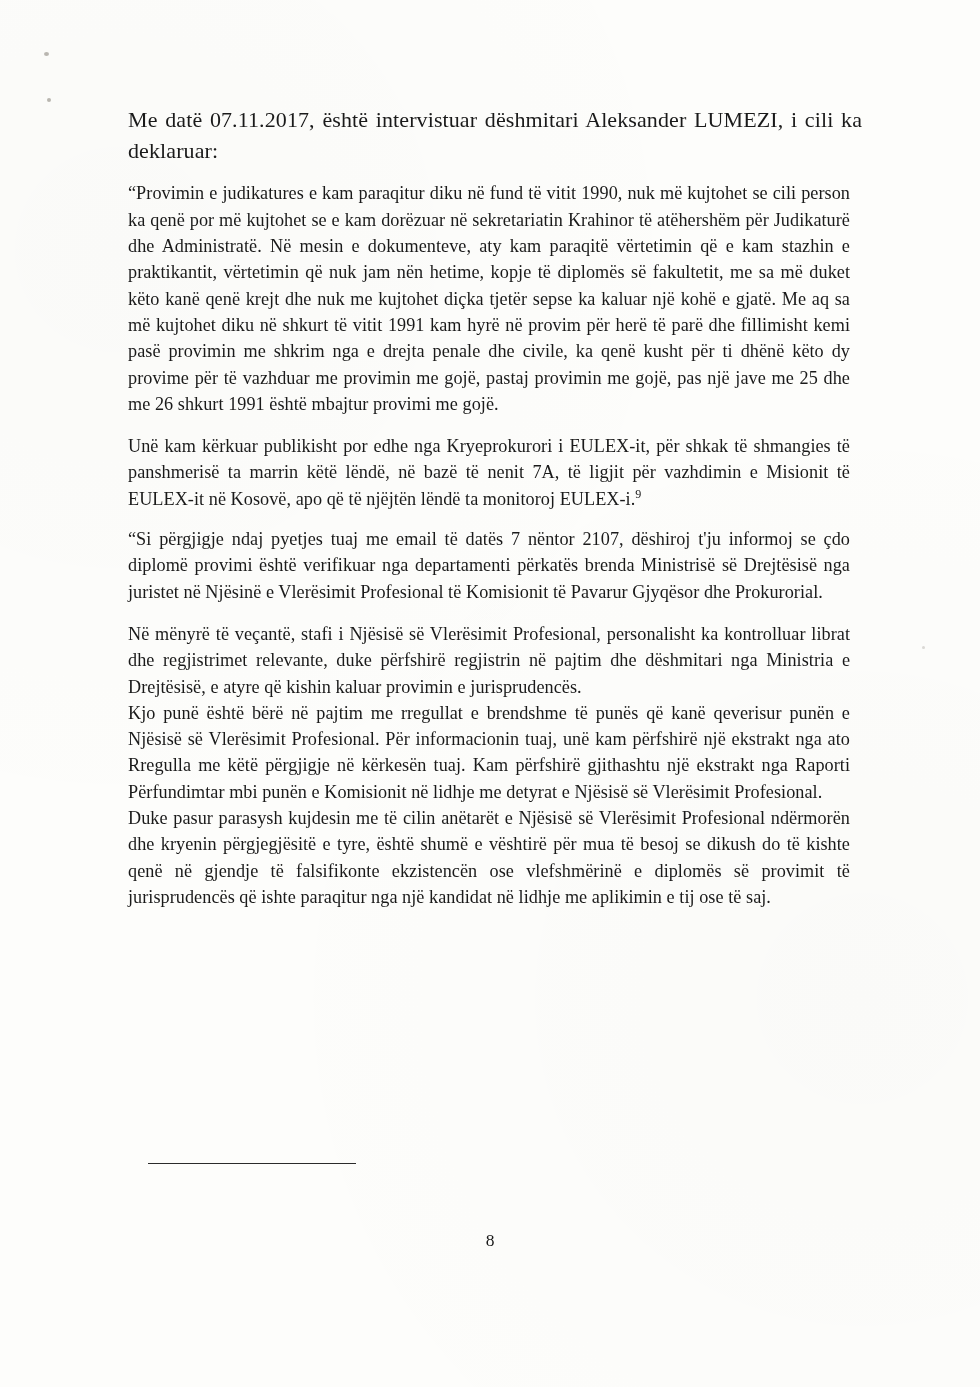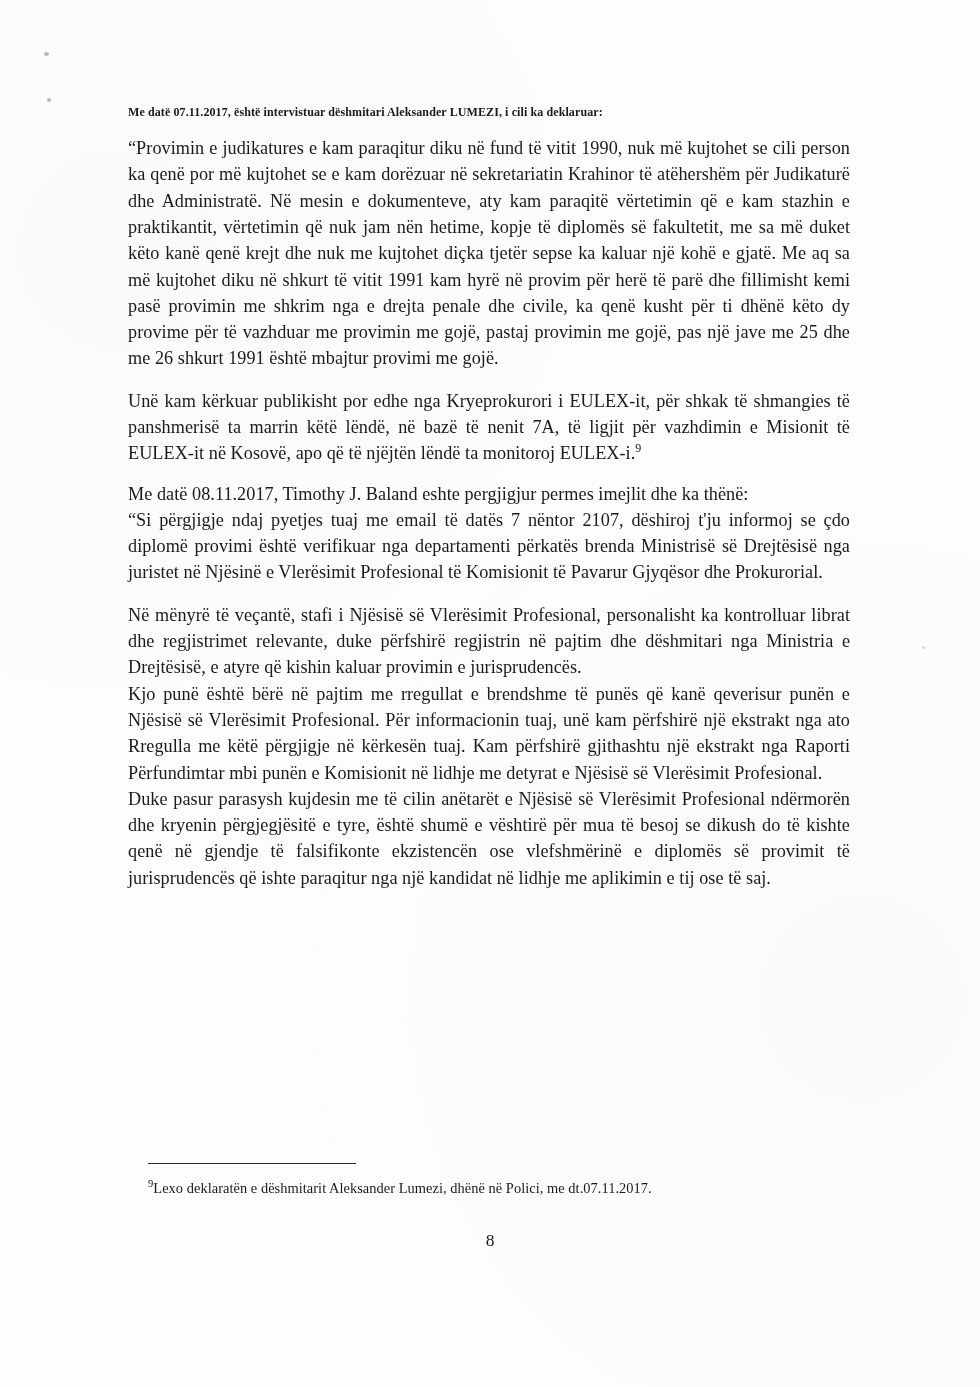--- a/index.html
+++ b/index.html
@@ -30,22 +30,22 @@
   .speck.s3 { left: 922px; top: 646px; width: 3px; height: 3px; opacity: .5; }
 
   .content {
     position: absolute;
     left: 128px;
     top: 104px;
     width: 734px;
   }
 
   .heading {
-    font-weight: bold;
-    font-size: 12px;
+    font-weight: normal;
+    font-size: 22px;
     line-height: 1.42;
     text-align: justify;
     margin: 0 0 14px 0;
     letter-spacing: .1px;
   }
 
   p.body {
     font-size: 18.2px;
     line-height: 1.445;
     text-align: justify;
@@ -114,29 +114,27 @@
 
     <p class="heading">Me datë 07.11.2017, është intervistuar  dëshmitari Aleksander LUMEZI, i cili ka deklaruar:</p>
 
     <p class="body">“Provimin  e judikatures e kam paraqitur diku në fund të vitit 1990, nuk më kujtohet se cili person ka qenë por më kujtohet se e kam dorëzuar në sekretariatin Krahinor të atëhershëm për Judikaturë dhe Administratë. Në mesin e dokumenteve,  aty  kam paraqitë vërtetimin që e kam stazhin e praktikantit, vërtetimin që nuk jam nën hetime, kopje të diplomës së fakultetit, me sa më duket këto kanë qenë  krejt dhe nuk me kujtohet diçka tjetër sepse ka kaluar një kohë e gjatë. Me aq sa më kujtohet  diku në shkurt të vitit 1991 kam hyrë në provim për herë të parë dhe fillimisht kemi pasë provimin me shkrim nga e drejta penale dhe civile, ka qenë kusht për ti dhënë këto dy provime për të vazhduar me provimin me gojë, pastaj provimin me gojë, pas një jave me 25 dhe me 26 shkurt 1991 është mbajtur provimi me gojë.</p>
 
     <p class="body tight"><span>Unë kam kërkuar publikisht por edhe nga Kryeprokurori i EULEX-it, për shkak të shmangies të  panshmerisë ta marrin këtë lëndë,  në bazë të nenit 7A, të ligjit për vazhdimin e Misionit të EULEX-it në Kosovë, apo që të njëjtën lëndë   ta monitoroj EULEX-i.</span><span class="sup">9</span></p>
 
     <div class="block-gap-lg"></div>
 
 
-    <p class="body tight">Me datë 08.11.2017, Timothy J. Baland eshte pergjigjur permes imejlit dhe ka thënë:</p>
 
     <p class="body">“Si përgjigje ndaj pyetjes tuaj me email të datës 7 nëntor 2107, dëshiroj t'ju informoj se çdo diplomë provimi është verifikuar nga departamenti përkatës brenda Ministrisë së Drejtësisë nga juristet  në Njësinë e Vlerësimit Profesional të Komisionit të Pavarur Gjyqësor dhe Prokurorial.</p>
 
     <p class="body tight">Në mënyrë të veçantë, stafi i Njësisë së Vlerësimit Profesional, personalisht ka kontrolluar librat dhe regjistrimet   relevante, duke përfshirë regjistrin në pajtim dhe dëshmitari nga Ministria e Drejtësisë, e atyre që kishin kaluar provimin e jurisprudencës.</p>
 
     <p class="body tight">Kjo punë është bërë në pajtim me rregullat e brendshme të punës që kanë qeverisur punën e Njësisë së Vlerësimit Profesional. Për informacionin tuaj, unë kam përfshirë një ekstrakt nga ato Rregulla me këtë përgjigje në kërkesën tuaj. Kam përfshirë gjithashtu një ekstrakt nga Raporti Përfundimtar mbi punën e Komisionit në lidhje me detyrat e Njësisë së Vlerësimit Profesional.</p>
 
     <p class="body tight">Duke pasur parasysh kujdesin me të cilin anëtarët e Njësisë së Vlerësimit Profesional ndërmorën dhe kryenin përgjegjësitë e tyre, është shumë e vështirë për mua të besoj se dikush do të kishte qenë në gjendje të falsifikonte ekzistencën ose vlefshmërinë e diplomës së provimit të jurisprudencës që ishte paraqitur nga një kandidat në lidhje me aplikimin e tij ose të saj.</p>
   </div>
 
   <div class="footnote-rule"></div>
 
-  <div class="footnote"><span class="sup">9</span><span>Lexo deklaratën e dëshmitarit Aleksander Lumezi, dhënë në Polici, me dt.07.11.2017.</span></div>
 
   <div class="page-number">8</div>
 </div>
 
 </body></html>

